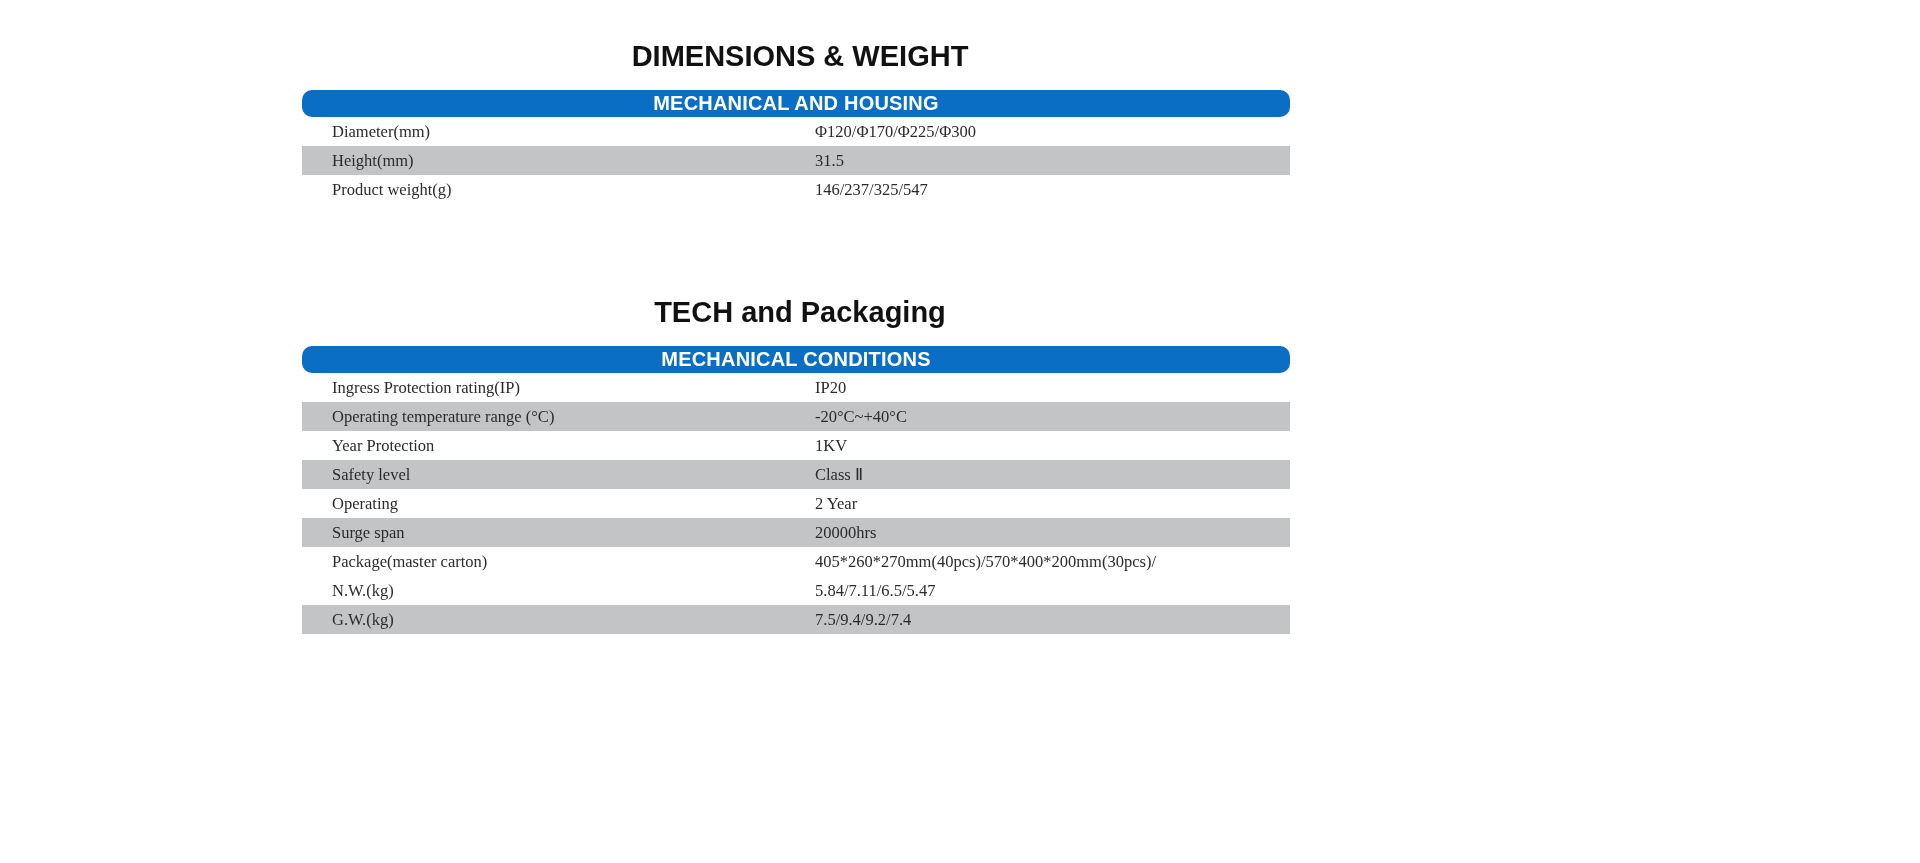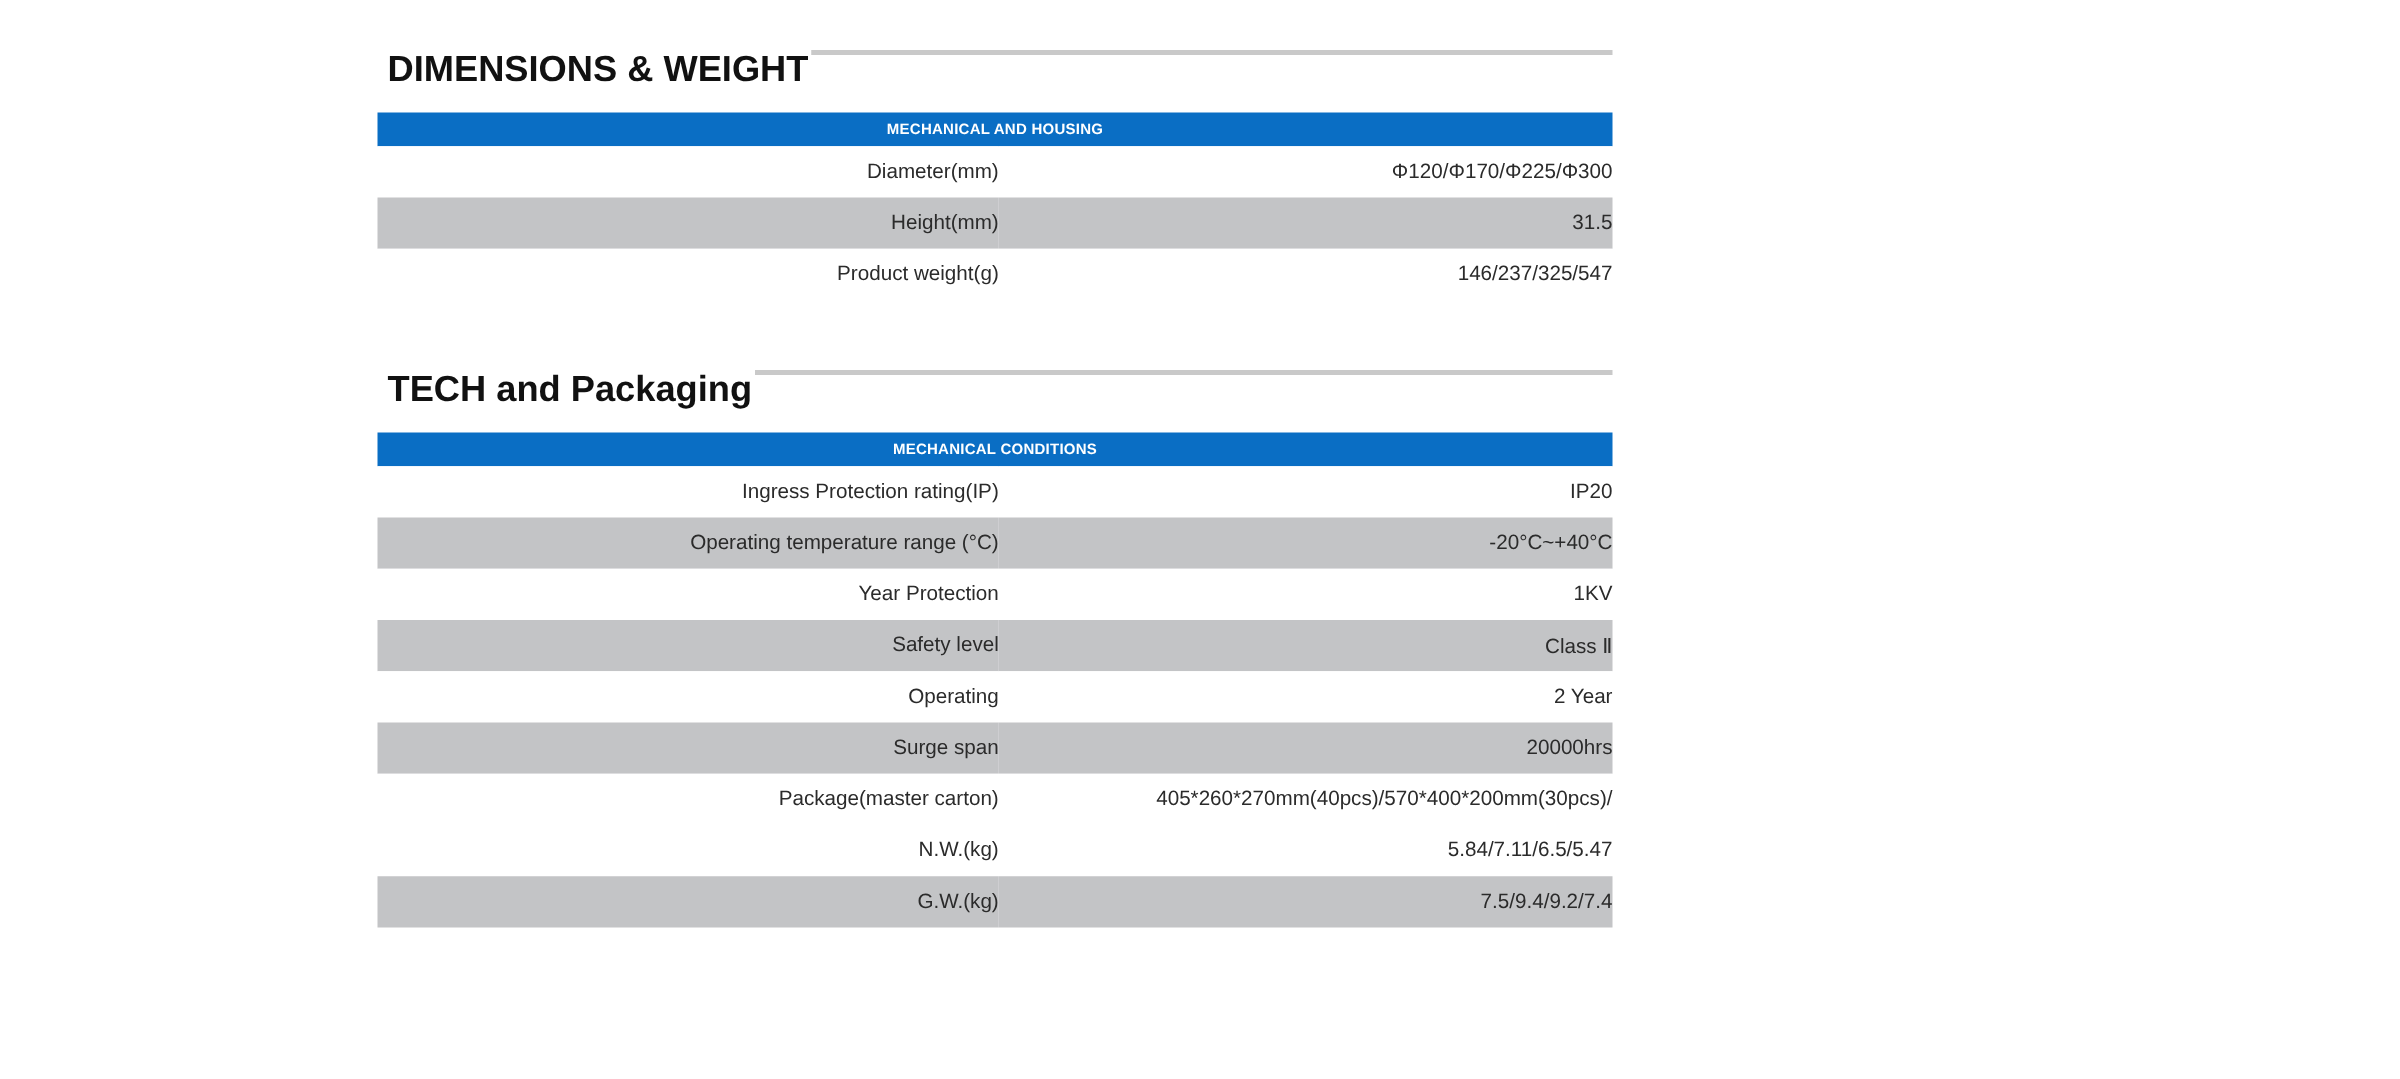--- a/index.html
+++ b/index.html
@@ -23,23 +23,24 @@
   .section {
     position: absolute;
     left: 302px;
     width: 988px;
   }
   #section-dimensions { top: 40px; }
   #section-tech { top: 296px; }
 
   .section-heading {
     display: flex;
-    align-items: flex-start;
+    align-items: center;
     height: 40px;
     margin: 0 0 10px 0;
+    flex-direction: column;
   }
   .section-heading .heading-text {
     font-size: 29px;
     font-weight: bold;
     letter-spacing: 0px;
     color: #111111;
     white-space: nowrap;
     line-height: 32px;
     font-family: "Liberation Sans", sans-serif;
     padding-left: 8px;
@@ -57,36 +58,36 @@
     width: 988px;
     border-collapse: collapse;
     table-layout: fixed;
   }
   .spec-table col.col-label { width: 497px; }
   .spec-table col.col-value { width: 491px; }
 
   .spec-table th.table-title {
     background: #0a6ec4;
     color: #ffffff;
-    font-size: 12px;
+    font-size: 20px;
     font-weight: bold;
     height: 27px;
     line-height: 27px;
     padding: 0;
     letter-spacing: 0.2px;
+    border-radius: 10px;
   }
 
   .spec-table td {
-    height: 41px;
+    height: 29px;
     padding: 0;
     font-size: 16.5px;
     color: #2b2b2b;
     vertical-align: middle;
-    font-family: Liberation Sans, sans-serif;
-    text-align: right;
+    font-family: Liberation Serif, serif;
   }
   .spec-table td.cell-label {
     padding-left: 30px;
   }
   .spec-table td.cell-value {
     padding-left: 16px;
   }
   tr.row-shaded td {
     background: #c3c4c6;
     margin-left: 16px;

